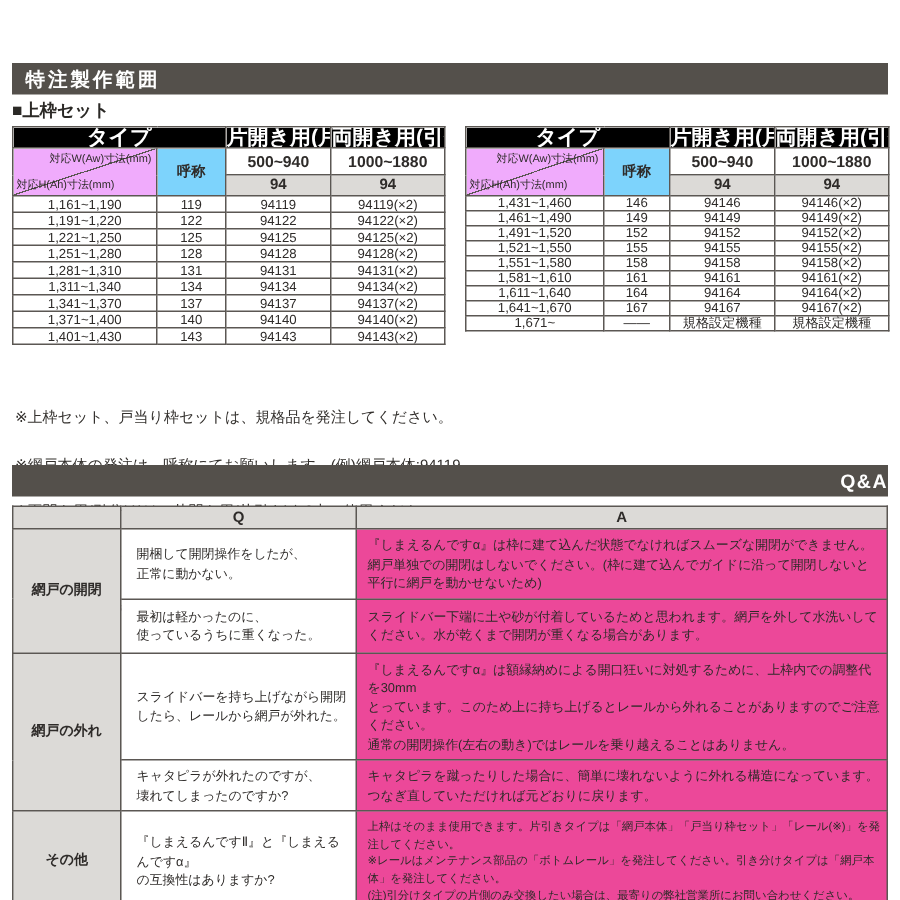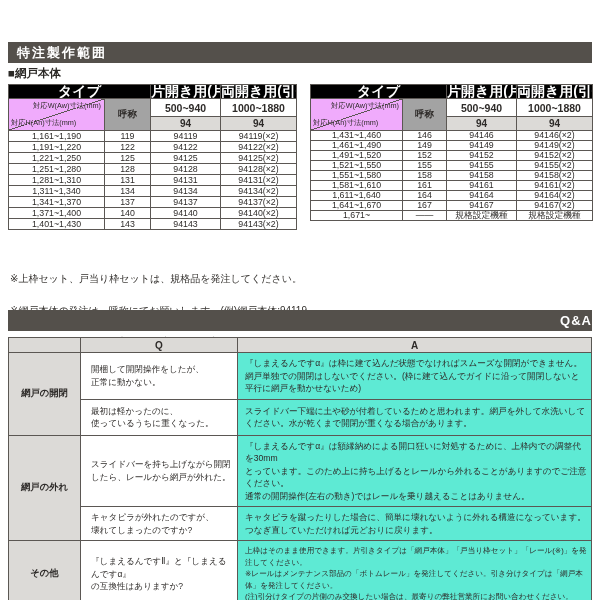--- a/index.html
+++ b/index.html
@@ -29,21 +29,21 @@
   .spec.left{left:8px;width:288px;}
   .spec.right{left:310px;width:282px;}
   .spec th,.spec td{
     border:1px solid #5b5753;text-align:center;vertical-align:middle;
     padding:0;overflow:hidden;white-space:nowrap;
   }
   .spec tr.dark th{
     background:#000000;color:#ffffff;font-weight:bold;height:13px;
     font-size:14px;line-height:13px;
   }
-  .spec th.name-hdr{background:#a3a3a3;font-size:9.5px;font-weight:bold;}
+  .spec th.name-hdr{background:#7dd3fc;font-size:9.5px;font-weight:bold;}
   .spec td.range{background:#ffffff;font-weight:bold;font-size:10.5px;height:17px;}
   .spec tr.codehdr td{background:#dcdad7;font-weight:bold;font-size:10px;height:13px;}
   .spec tbody td{height:10px;line-height:10px;font-size:8.8px;background:#fff;}
   .spec.right tbody td{height:9px;line-height:9px;}
 
   
   .spec th.diag{
     position:relative;background:#f0abfc;font-weight:normal;
     padding:0;
   }
@@ -69,39 +69,39 @@
   }
   .qa-table th,.qa-table td{border:1px solid #5b5753;vertical-align:middle;box-sizing:border-box;}
   .qa-table thead th{background:#dcdad7;height:15px;font-size:10px;font-weight:bold;text-align:center;}
   .qa-table th.cat{
     background:#dcdad7;font-weight:bold;font-size:9.3px;text-align:center;white-space:nowrap;
   }
   .qa-table td.q{
     background:#fff;text-align:left;padding:4px 6px 4px 10px;line-height:12.5px;white-space:pre-line;
   }
   .qa-table td.a{
-    background:#5eead4;text-align:left;padding:4px 4px 4px 7px;line-height:12.5px;white-space:pre-line;margin-top:28px;
+    background:#ec4899;text-align:left;padding:4px 4px 4px 7px;line-height:12.5px;white-space:pre-line;margin-top:28px;
   }
   .qa-table td.a.small{font-size:7.6px;line-height:11.5px;}
   .qa-table tr.r1 td{height:44px;}
   .qa-table tr.r2 td{height:36px;}
   .qa-table tr.r3 td{height:44px;}
   .qa-table tr.r4 td{height:32px;}
   .qa-table tr.r5 td{height:40px;}
 </style>
 </head>
 <body>
 
 <div class="page">
 
   <div class="bar first">
     <span>特注製作範囲</span>
   </div>
 
-  <div class="subtitle">■網戸本体</div>
+  <div class="subtitle">■上枠セット</div>
 
   <table class="spec left">
     <colgroup>
         <col style="width:96px">
         <col style="width:46px">
         <col style="width:70px">
         <col style="width:76px">
       </colgroup>
     <thead>
       <tr class="dark">

